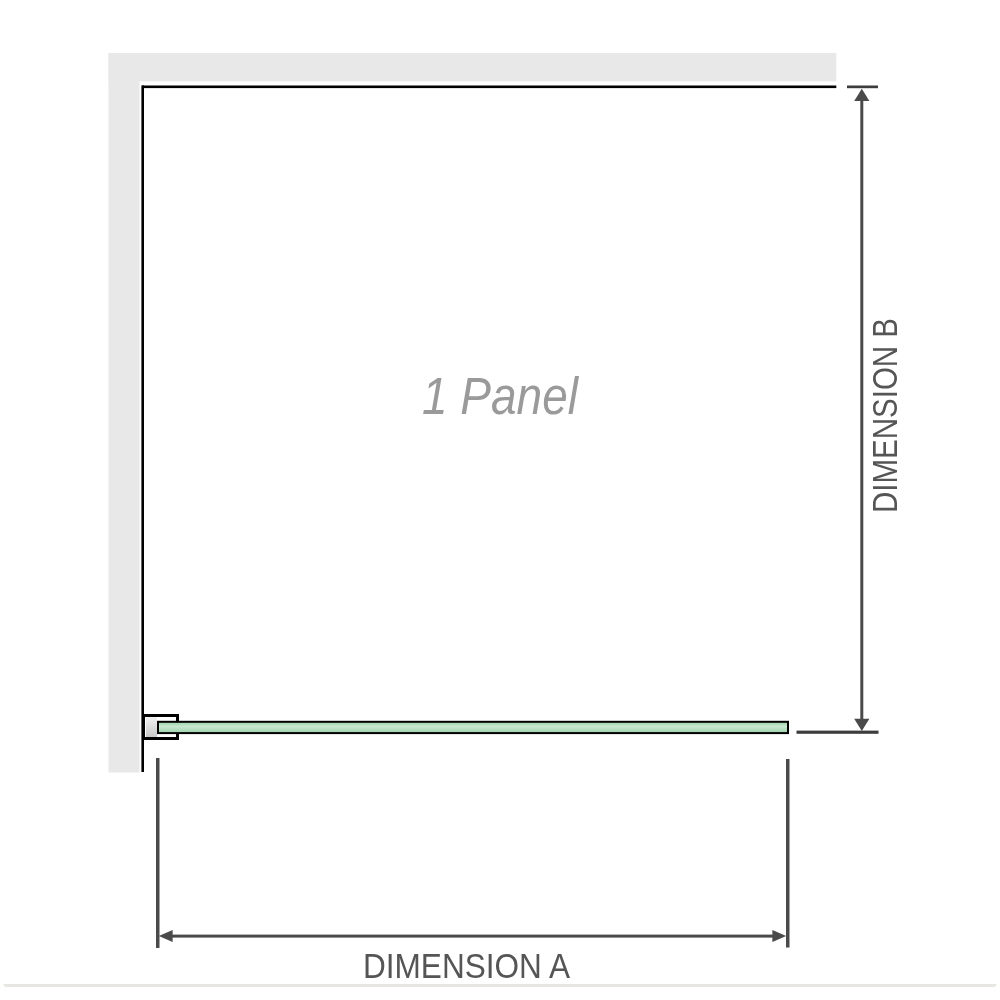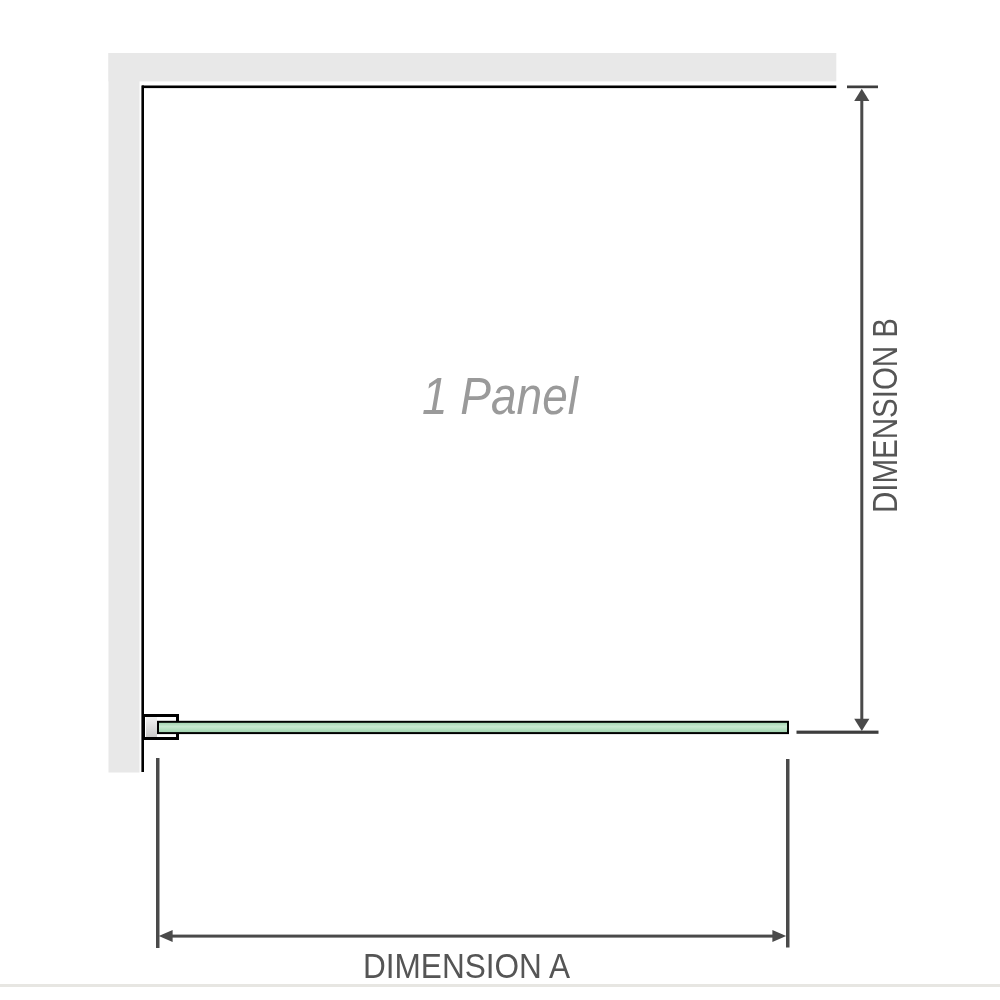--- a/index.html
+++ b/index.html
@@ -1,17 +1,17 @@
 <!DOCTYPE html>
 <html><head>
 <meta charset="utf-8">
 <style>
   html,body{margin:0;padding:0;background:#ffffff;}
   .stage{position:relative;width:1000px;height:1000px;background:#ffffff;overflow:hidden;
-         font-family:"Liberation Sans", sans-serif;}
+         font-family:"Liberation Sans", sans-serif;border-radius:29px;}
   svg{position:absolute;left:0;top:0;}
 </style>
 </head>
 <body>
 <div class="stage">
 <svg width="1000" height="1000" viewBox="0 0 1000 1000">
   <defs>
     <linearGradient id="glassGrad" x1="0" y1="0" x2="0" y2="1">
       <stop offset="0" stop-color="#9bcfa9"></stop>
       <stop offset="0.42" stop-color="#c8e8d0"></stop>

